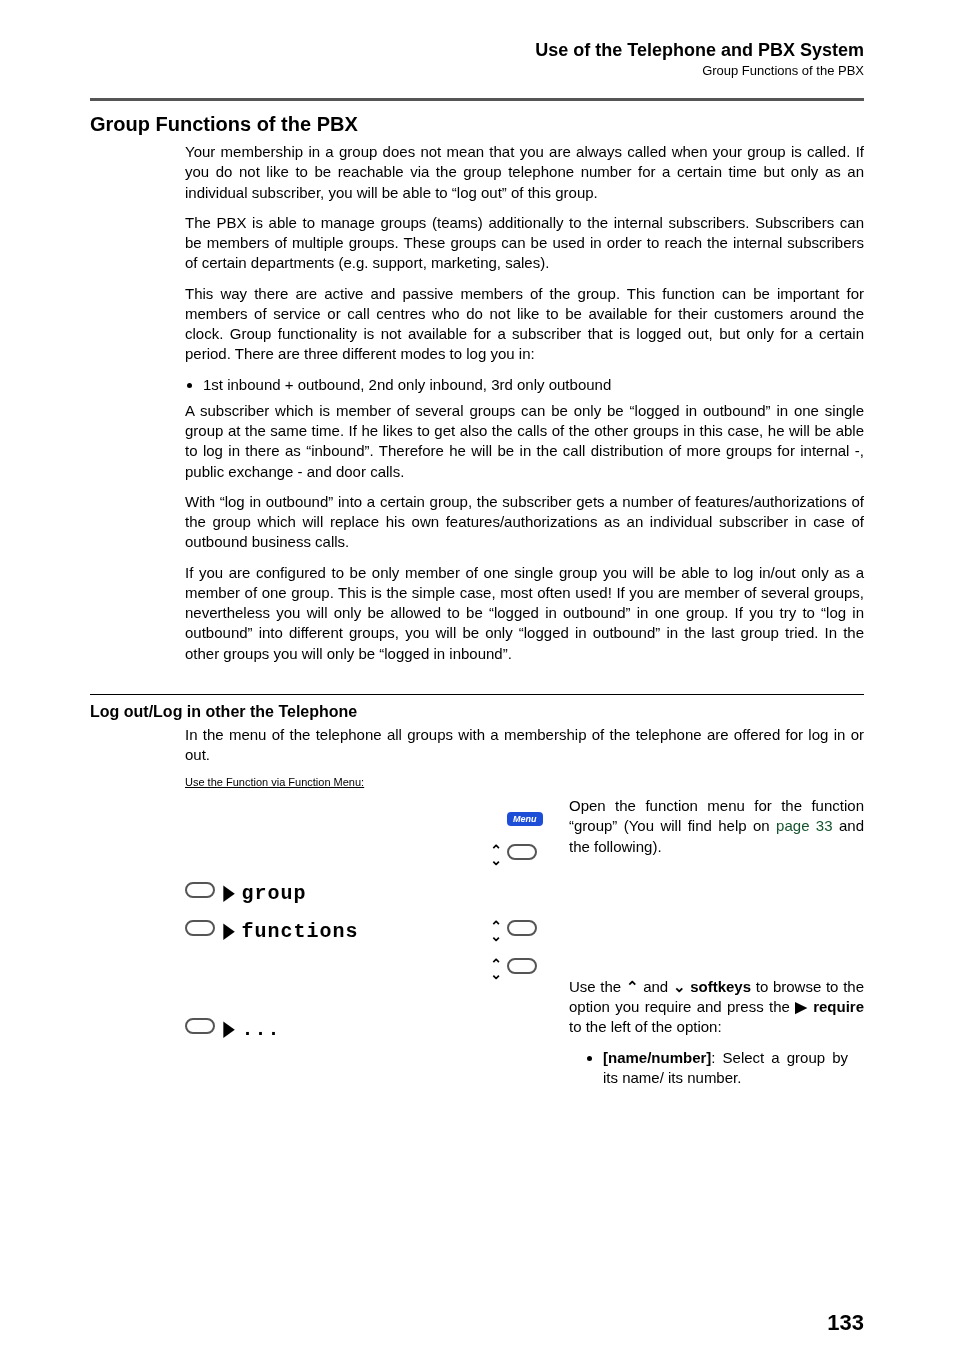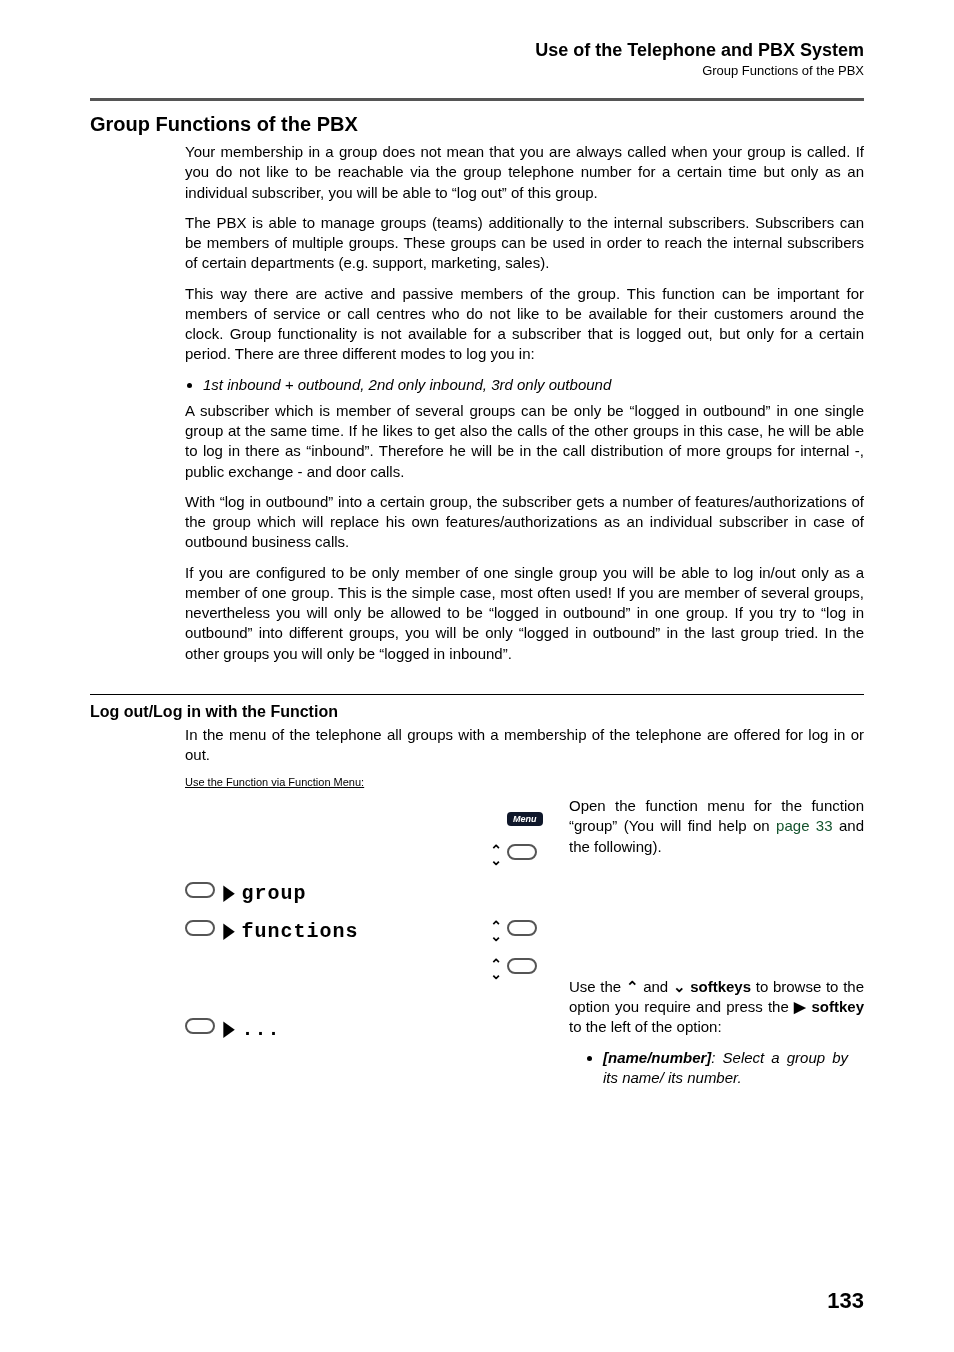--- a/index.html
+++ b/index.html
@@ -54,21 +54,20 @@
     font-size: 15px;
     line-height: 1.35;
     text-align: justify;
   }
   .body-text p {
     margin: 4px 0 10px 0;
   }
   .body-text ul {
     margin: 2px 0 6px 0;
     padding-left: 18px;
-    font-style: italic;
   }
   .body-text li {
     margin: 2px 0;
   }
   .func-heading {
     font-size: 11px;
     font-weight: normal;
     text-decoration: underline;
     margin: 0 0 6px 0;
   }
@@ -119,39 +118,39 @@
     width: 22px;
     text-align: center;
     line-height: 10px;
     font-weight: bold;
     color: #000;
   }
   .arrow-stack .up::before { content: "\2303"; font-size:14px; font-weight:bold;}
   .arrow-stack .dn::before { content: "\2304"; font-size:14px; font-weight:bold;}
   .menu-badge {
     display: inline-block;
-    background: #0f172a;
+    background: #1d4ed8;
     color: #fff;
     font-size: 9px;
     font-style: italic;
     font-weight: bold;
     padding: 1px 6px;
     border-radius: 4px;
   }
   .right-col {
     font-size: 15px;
     line-height: 1.35;
     text-align: justify;
   }
   .right-col p { margin: 0 0 10px 0; }
   .right-col ul { margin: 2px 16px; padding-left: 18px; }
   .link { color: #14532d; }
   .page-num {
     position: absolute;
-    bottom: 38px;
+    bottom: 16px;
     right: 90px;
     font-size: 22px;
     font-weight: bold;
   }
   .inline-icon { font-weight: bold; }
 </style>
 </head>
 <body>
 
 <div class="page">
@@ -172,21 +171,21 @@
     <ul>
       <li>1st inbound + outbound, 2nd only inbound, 3rd only outbound</li>
     </ul>
     <p>A subscriber which is member of several groups can be only be “logged in outbound” in one single group at the same time. If he likes to get also the calls of the other groups in this case, he will be able to log in there as “inbound”. Therefore he will be in the call distribution of more groups for internal -, public exchange - and door calls.</p>
     <p>With “log in outbound” into a certain group, the subscriber gets a number of features/authorizations of the group which will replace his own features/authorizations as an individual subscriber in case of outbound business calls.</p>
     <p>If you are configured to be only member of one single group you will be able to log in/out only as a member of one group. This is the simple case, most often used! If you are member of several groups, nevertheless you will only be allowed to be “logged in outbound” in one group. If you try to “log in outbound” into different groups, you will be only “logged in outbound” in the last group tried. In the other groups you will only be “logged in inbound”.</p>
   </div>
 
   <hr class="hr-thin">
 
-  <h3 class="subsection">Log out/Log in with the Function</h3>
+  <h3 class="subsection">Log out/Log in other the Telephone</h3>
 
   <div class="body-text">
     <p>In the menu of the telephone all groups with a membership of the telephone are offered for log in or out.</p>
     <div class="func-heading">Use the Function via Function Menu:</div>
 
     <div class="two-col">
 
       <div class="lcd-panel">
 
         <div class="lcd-row">
@@ -238,21 +237,21 @@
       </div>
 
       <div class="right-col">
         <p>
           <span>Open the function menu for the function “group” (You will find help on </span><span class="link">page 33</span><span> and the following).</span>
         </p>
 
         <div style="height:110px;"></div>
 
         <p>
-          <span>Use the </span><span class="inline-icon">⌃</span><span> and </span><span class="inline-icon">⌄</span><b> softkeys</b><span> to browse to the option you require and press the </span><span class="inline-icon">▶</span><b> softkey</b><span> to the left of the option:</span>
+          <span>Use the </span><span class="inline-icon">⌃</span><span> and </span><span class="inline-icon">⌄</span><b> softkeys</b><span> to browse to the option you require and press the </span><span class="inline-icon">▶</span><b> require</b><span> to the left of the option:</span>
         </p>
         <ul>
           <li><b>[name/number]</b><span>: Select a group by its name/ its number.</span></li>
         </ul>
       </div>
     </div>
   </div>
 
   <div class="page-num">133</div>
 </div>

